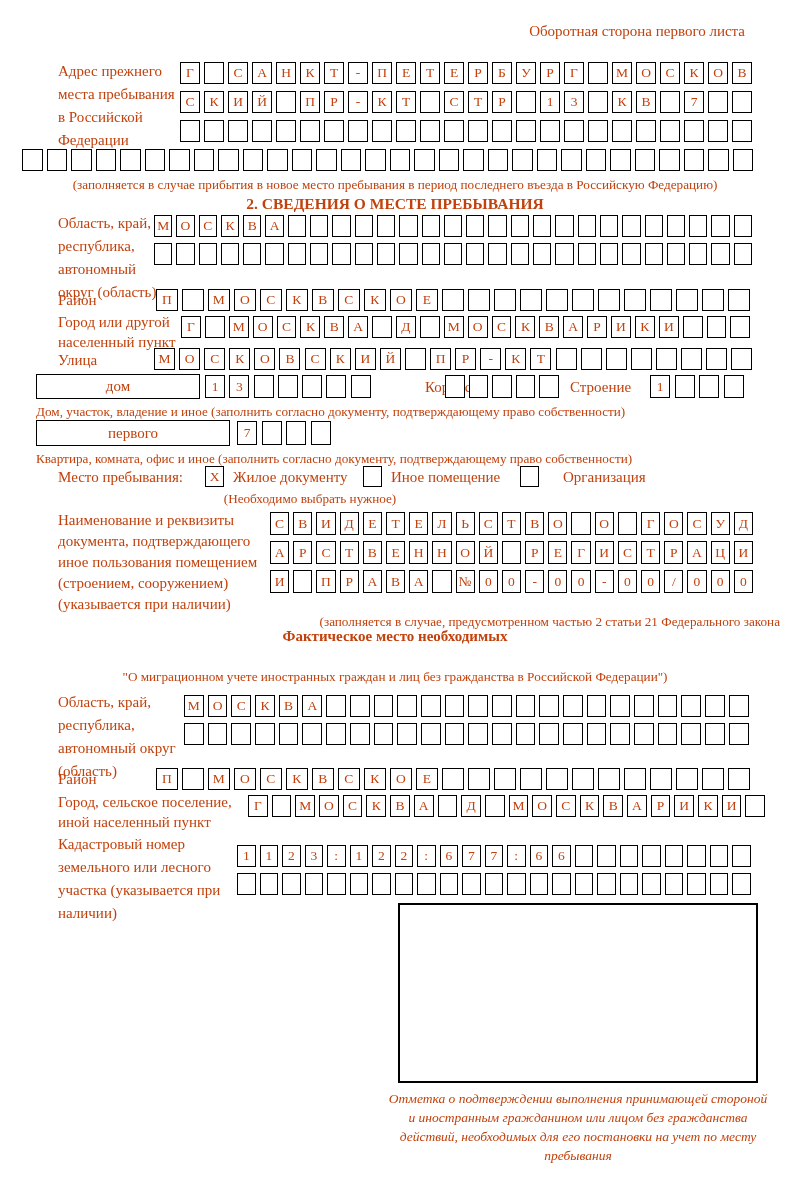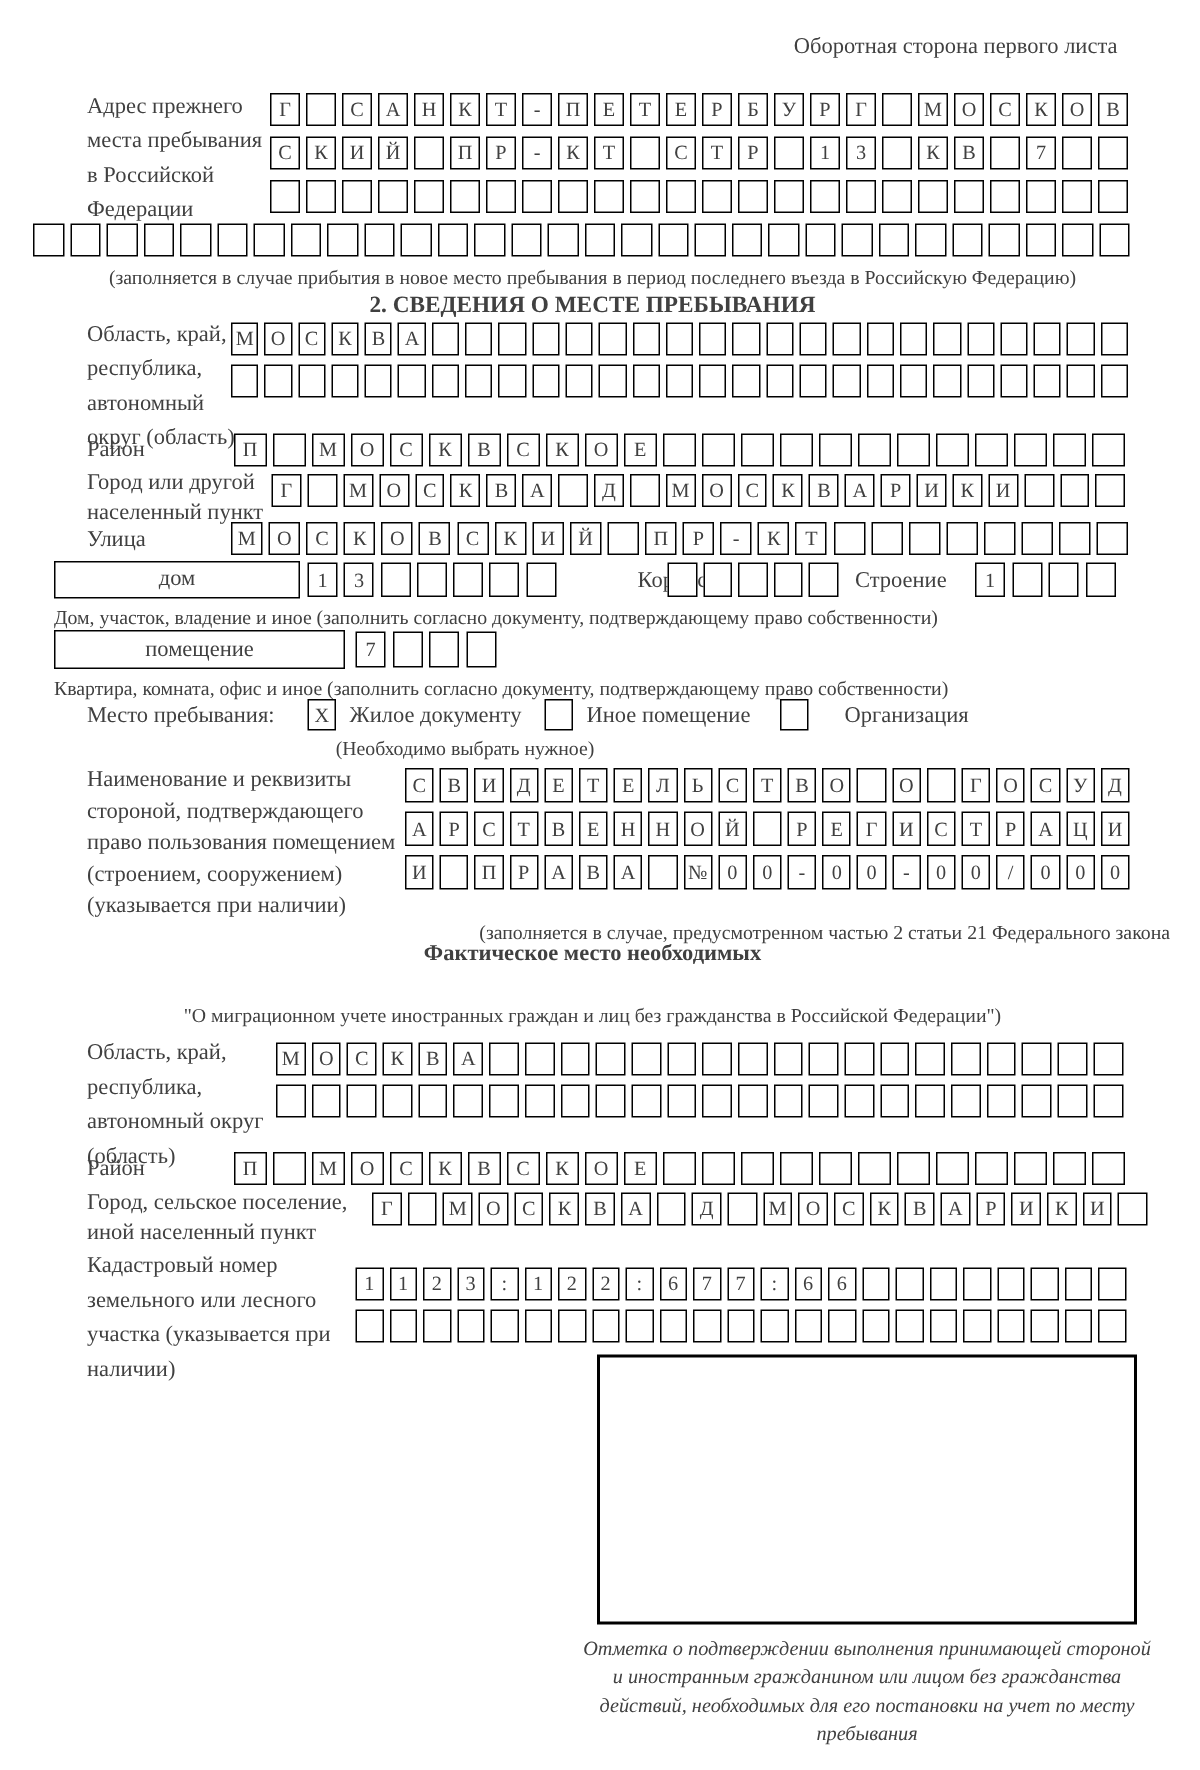--- a/index.html
+++ b/index.html
@@ -1,17 +1,17 @@
 <!DOCTYPE html>
 <html><head>
 <meta charset="utf-8">
 <style>
   html,body{margin:0;padding:0;background:#fff;}
   .page{position:relative;width:800px;height:1180px;background:#fff;overflow:hidden;
-        font-family:"Liberation Serif","DejaVu Serif",serif;color:#404040;}
+        font-family:"Liberation Serif","DejaVu Serif",serif;color:#c2410c;}
   .abs{position:absolute;}
   .lbl{font-size:15px;line-height:23px;}
   .lbl2{font-size:15px;line-height:20px;}
   .cap{font-size:13.2px;line-height:17px;}
   .title{font-size:15.5px;font-weight:bold;text-align:center;}
   .center{text-align:center;}
   .right{text-align:right;}
   .cellrow{position:absolute;display:flex;gap:var(--g,4px);}
   .cell{flex:none;width:var(--w,20px);height:var(--h,22px);border:1.8px solid #000;
         box-sizing:border-box;display:flex;align-items:center;justify-content:center;
@@ -308,39 +308,39 @@
     </div>
   <div class="abs lbl" style="left:570px;top:376px;">Строение</div>
   <div class="cellrow" style="left:650px;top:375px;--w:20px;--g:4.5px;--h:23px;">
       <span class="cell">1</span>
       <span class="cell"></span>
       <span class="cell"></span>
       <span class="cell"></span>
     </div>
   <div class="abs cap" style="left:36px;top:403px;width:730px;">Дом, участок, владение и иное (заполнить согласно документу, подтверждающему право собственности)</div>
 
-  <div class="abs wbox" style="left:36px;top:420px;width:194px;height:26px;">помещение</div>
+  <div class="abs wbox" style="left:36px;top:420px;width:194px;height:26px;">первого</div>
   <div class="cellrow" style="left:237px;top:421px;--w:20px;--g:4.5px;--h:24px;">
       <span class="cell">7</span>
       <span class="cell"></span>
       <span class="cell"></span>
       <span class="cell"></span>
     </div>
   <div class="abs cap" style="left:36px;top:450px;width:730px;">Квартира, комната, офис и иное (заполнить согласно документу, подтверждающему право собственности)</div>
 
   <div class="abs lbl" style="left:58px;top:466px;">Место пребывания:</div>
   <div class="abs checkbox" style="left:205px;top:466px;">X</div>
   <div class="abs lbl" style="left:233px;top:466px;">Жилое документу</div>
   <div class="abs checkbox" style="left:363px;top:466px;"></div>
   <div class="abs lbl" style="left:391px;top:466px;">Иное помещение</div>
   <div class="abs checkbox" style="left:520px;top:466px;"></div>
   <div class="abs lbl" style="left:563px;top:466px;">Организация</div>
   <div class="abs cap center" style="left:150px;top:490px;width:320px;">(Необходимо выбрать нужное)</div>
 
-  <div class="abs" style="left:58px;top:510px;width:212px;font-size:15px;line-height:21px;">Наименование и реквизиты стороной, подтверждающего право пользования помещением (строением, сооружением) (указывается при наличии)</div>
+  <div class="abs" style="left:58px;top:510px;width:212px;font-size:15px;line-height:21px;">Наименование и реквизиты документа, подтверждающего иное пользования помещением (строением, сооружением) (указывается при наличии)</div>
   <div class="cellrow" style="left:270px;top:512px;--w:19.2px;--g:4px;--h:23px;">
       <span class="cell">С</span>
       <span class="cell">В</span>
       <span class="cell">И</span>
       <span class="cell">Д</span>
       <span class="cell">Е</span>
       <span class="cell">Т</span>
       <span class="cell">Е</span>
       <span class="cell">Л</span>
       <span class="cell">Ь</span>

